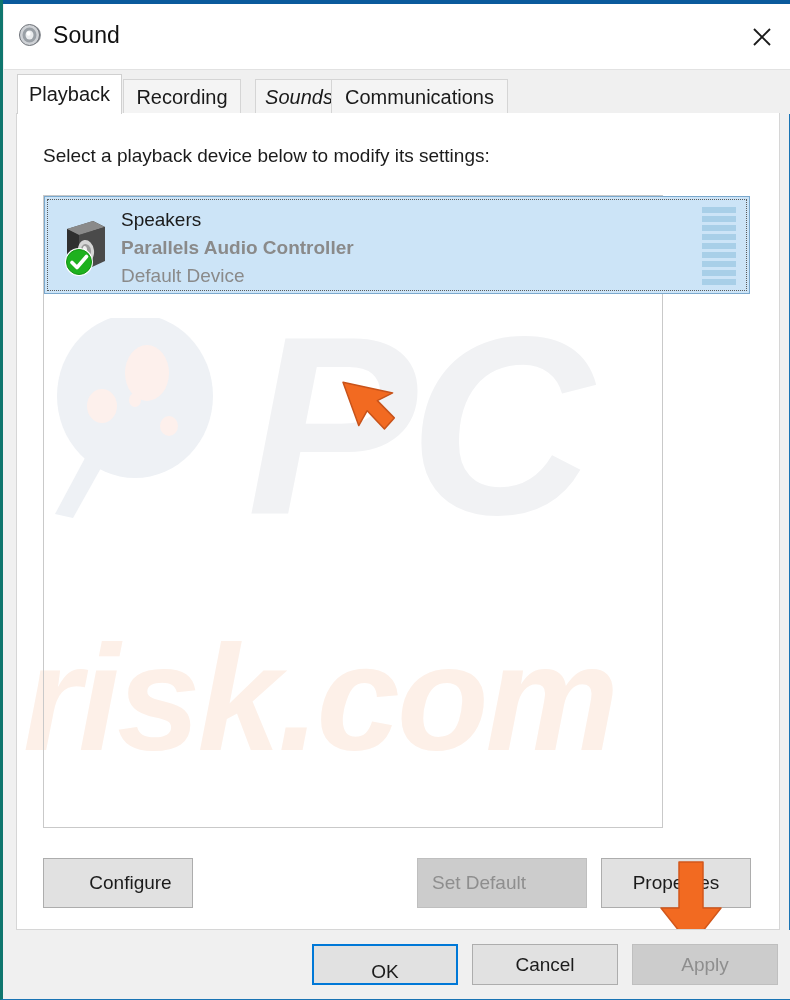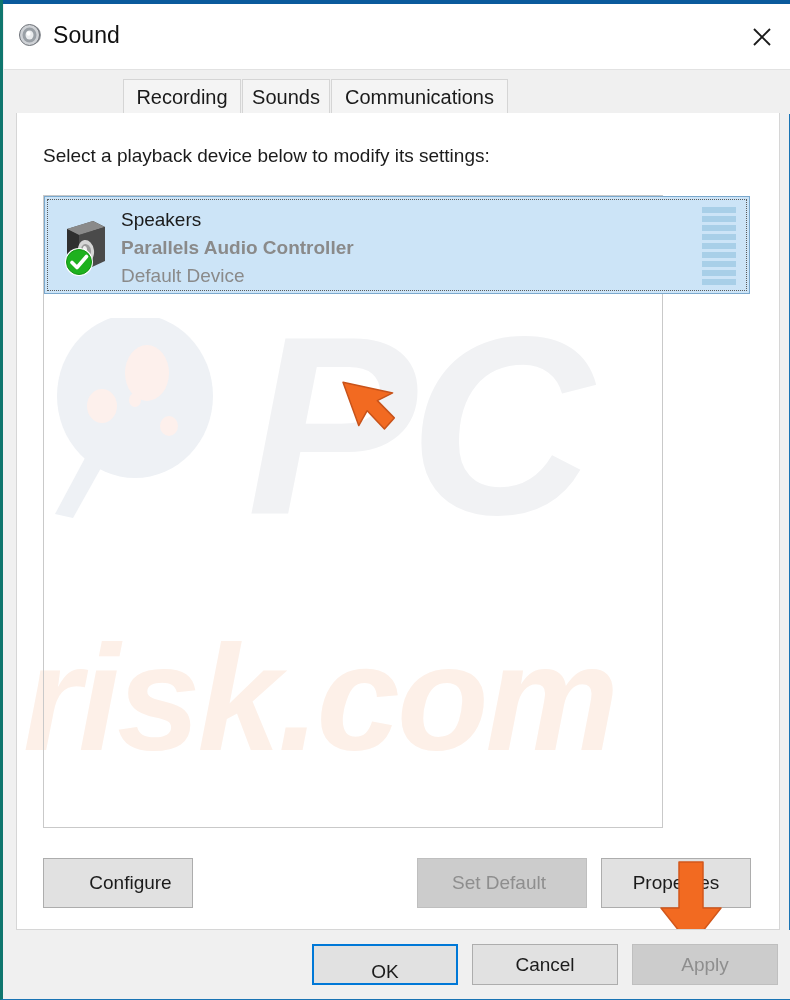--- a/index.html
+++ b/index.html
@@ -234,21 +234,21 @@
     background: #e1e1e1;
   }
   #configure-button {
     left: 26px; top: 745px;
     width: 150px; height: 50px; padding-left: 25px;
   }
   #set-default-button {
     left: 400px; top: 745px;
     width: 170px; height: 50px;
     justify-content: flex-start;
-    padding-left: 34px;
+    padding-left: 14px;
   }
   #properties-button {
     left: 584px; top: 745px;
     width: 150px; height: 50px;
   }
 
   
   #footer {
     position: absolute;
     left: 1px; top: 930px;
@@ -303,24 +303,27 @@
     <span id="title-text">Sound</span>
     <div id="close-button">
       <svg width="24" height="24" viewBox="0 0 24 24">
         <line x1="4" y1="4" x2="20" y2="20" stroke="#1a1a1a" stroke-width="1.9"></line>
         <line x1="20" y1="4" x2="4" y2="20" stroke="#1a1a1a" stroke-width="1.9"></line>
       </svg>
     </div>
   </div>
 
   <div id="tabstrip">
+    <div class="tab active" style="left:13px; width:105px;">
+      <span>Playback</span>
+    </div>
     <div class="tab" style="left:119px; width:118px;">
       <span>Recording</span>
     </div>
-    <div class="tab" style="left:238px; width:88px;">
+    <div class="tab" style="left:251px; width:88px;font-style:italic;">
       <span>Sounds</span>
     </div>
     <div class="tab" style="left:327px; width:177px;">
       <span>Communications</span>
     </div>
   </div>
 
   <div id="panel">
 
     <div id="watermark">

